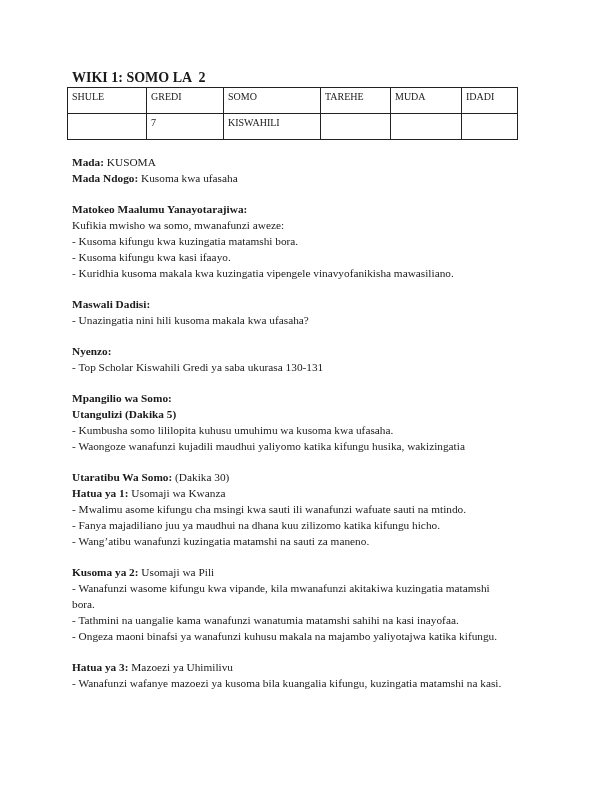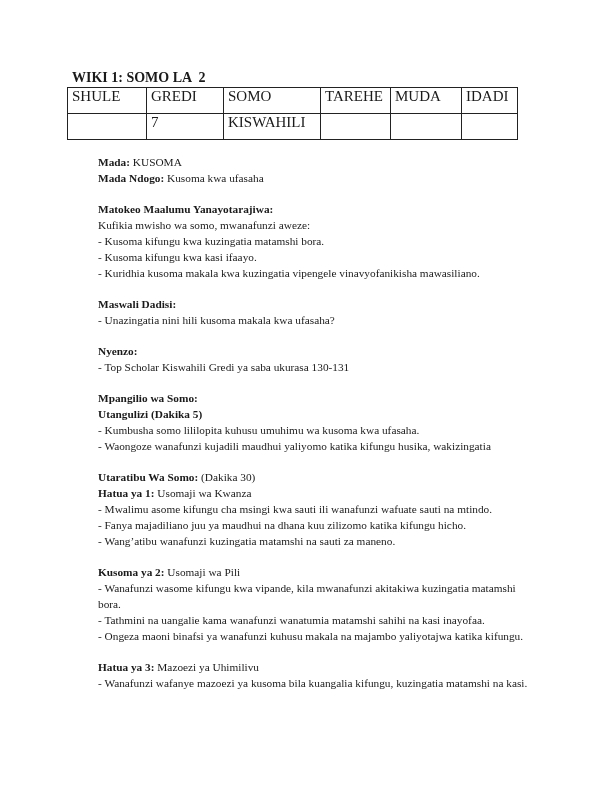--- a/index.html
+++ b/index.html
@@ -27,21 +27,21 @@
       font-size: 14px;
       line-height: 16px;
       height: 16px;
       white-space: pre;
     }
     table.meta {
       position: absolute;
       left: 67px;
       top: 87px;
       border-collapse: collapse;
-      font-size: 15px;
+      font-size: 10px;
     }
     table.meta td {
       border: 1px solid #222;
       padding: 2px 4px 0 4px;
       vertical-align: top;
       height: 23px;
       line-height: 13px;
     }
     .c0 { width: 70px; }
     .c1 { width: 68px; }
@@ -49,21 +49,20 @@
     .c3 { width: 61px; }
     .c4 { width: 62px; margin-left: 10px; }
     .c5 { width: 47px; }
     .content {
       position: absolute;
       left: 72px;
       top: 154px;
       width: 470px;
       line-height: 16px;
       font-size: 11.3px;
-      margin-left: 26px;
     }
     .line { display: block; min-height: 16px; white-space: nowrap; }
     .gap { height: 15px; }
     b { font-weight: bold; }
   </style>
 </head>
 <body>
 
 <div class="page">
   <div class="title">WIKI 1: SOMO LA  2</div>

